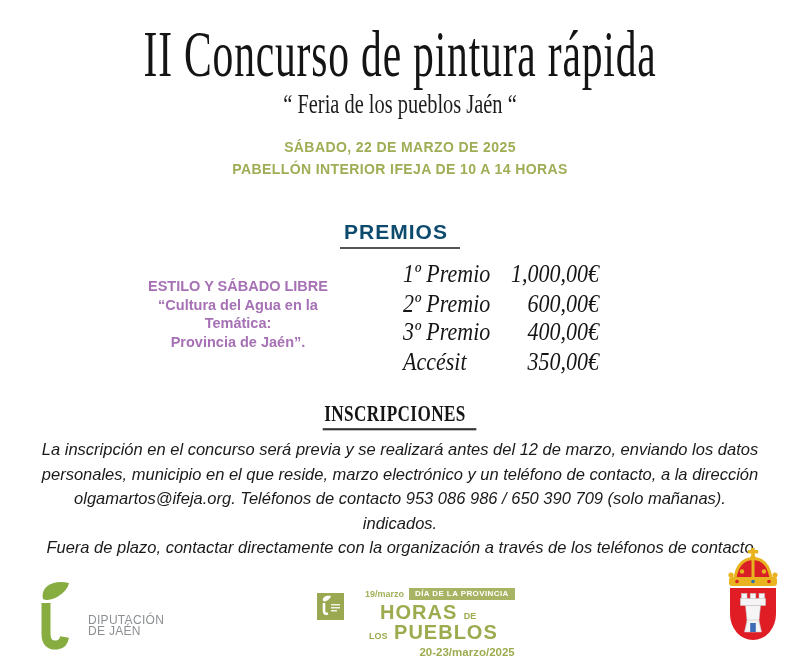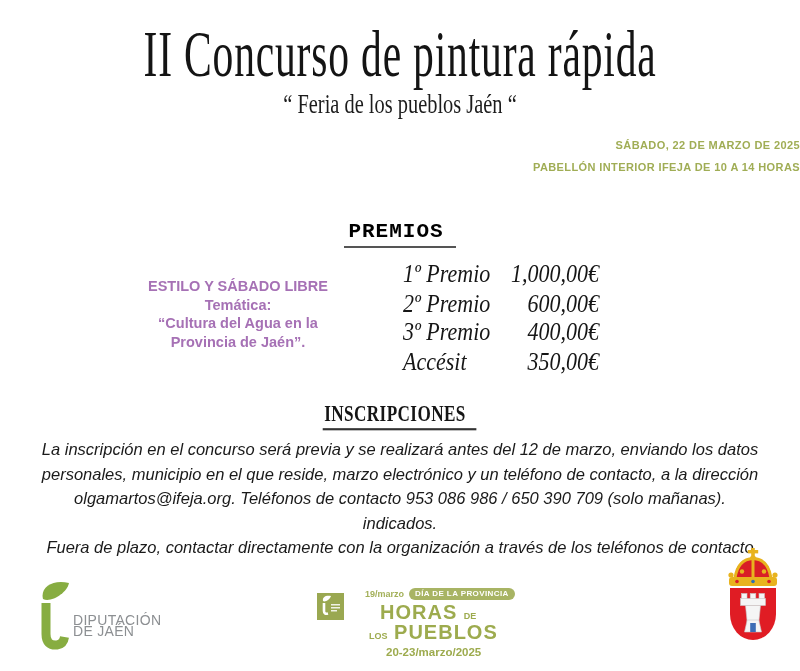--- a/index.html
+++ b/index.html
@@ -34,44 +34,43 @@
     font-family: "Liberation Serif", serif;
     font-size: 24px;
     color: #1c1c1c;
     transform: scale(0.85, 1.1);
     transform-origin: center top;
     white-space: nowrap;
   }
   .date-line {
     position: absolute;
     left: 0; width: 100%;
-    text-align: right;
-    font-weight: bold;
-    font-size: 11px;
+    text-align: center;
+    font-weight: bold;
+    font-size: 14px;
     letter-spacing: 0.4px;
     color: #a0ad55;
   }
   .date-line.l1 { top: 139px; }
   .date-line.l2 { top: 161px; }
 
   
   .premios-heading-wrap {
     position: absolute;
     top: 220px; left: 0; width: 100%;
     text-align: center;
   }
   .premios-heading {
     display: inline-block;
     font-weight: bold;
     font-size: 21px;
     letter-spacing: 1px;
-    color: #000000;
+    color: #0c4a6e;
     border-bottom: 2px solid #555;
     padding: 0 12px 3px 4px;
-    font-family: Liberation Mono, monospace;
   }
   .style-block {
     position: absolute;
     top: 277px; left: 88px; width: 300px;
     text-align: center;
     color: #a671b5;
     font-weight: bold;
     font-size: 14.5px;
     line-height: 18.5px;
   }
@@ -121,23 +120,23 @@
     font-style: italic;
   }
 
   
   .dip-logo {
     position: absolute;
     left: 36px; top: 580px;
     display: flex;
   }
   .dip-label {
-    margin-left: 1px;
+    margin-left: 16px;
     margin-top: 35px;
-    font-size: 14px;
+    font-size: 12px;
     line-height: 11px;
     letter-spacing: 0.3px;
     color: #8c8f92;
   }
   .feria-group {
     position: absolute;
     left: 317px; top: 588px;
     width: 220px; height: 66px;
   }
   .mini-square { position: absolute; left: 0; top: 5px; }
@@ -148,21 +147,20 @@
     text-align: center;
   }
   .feria-day { font-size: 9px; font-weight: bold; color: #a3b059; }
   .feria-badge {
     background: #a8b464;
     color: #ffffff;
     font-size: 8px;
     font-weight: bold;
     letter-spacing: 0.4px;
     padding: 1.5px 6px 2px 6px;
-    border-radius: 6px;
   }
   .feria-word1 {
     margin: 2px 0 0 15px;
     font-size: 20px;
     font-weight: bold;
     letter-spacing: 1px;
     line-height: 20px;
     color: #9dab4e;
     white-space: nowrap;
   }
@@ -179,20 +177,21 @@
     line-height: 20px;
     color: #9dab4e;
     white-space: nowrap;
   }
   .feria-dates {
     margin: 0 0 0 21px;
     font-size: 11.5px;
     font-weight: bold;
     color: #9dab4e;
     white-space: nowrap;
+    text-align: right;
   }
   .crest {
     position: absolute;
     left: 722px; top: 548px;
   }
 </style>
 </head>
 <body>
 
 <div class="poster">
@@ -201,22 +200,22 @@
   <div class="subtitle">“ Feria de los pueblos Jaén “</div>
   <div class="date-line l1">SÁBADO, 22 DE MARZO DE 2025</div>
   <div class="date-line l2">PABELLÓN INTERIOR IFEJA DE 10 A 14 HORAS</div>
 
   <div class="premios-heading-wrap">
     <span class="premios-heading">PREMIOS</span>
   </div>
 
   <div class="style-block">
     <div>ESTILO Y SÁBADO LIBRE</div>
+    <div>“Cultura del Agua en la</div>
     <div>Temática:</div>
-    <div>“Cultura del Agua en la</div>
     <div>Provincia de Jaén”.</div>
   </div>
 
   <div class="prize-table">
     <div class="prize-row">
       <span>1º Premio</span>
       <span>1,000,00€</span>
     </div>
     <div class="prize-row">
       <span>2º Premio</span>

